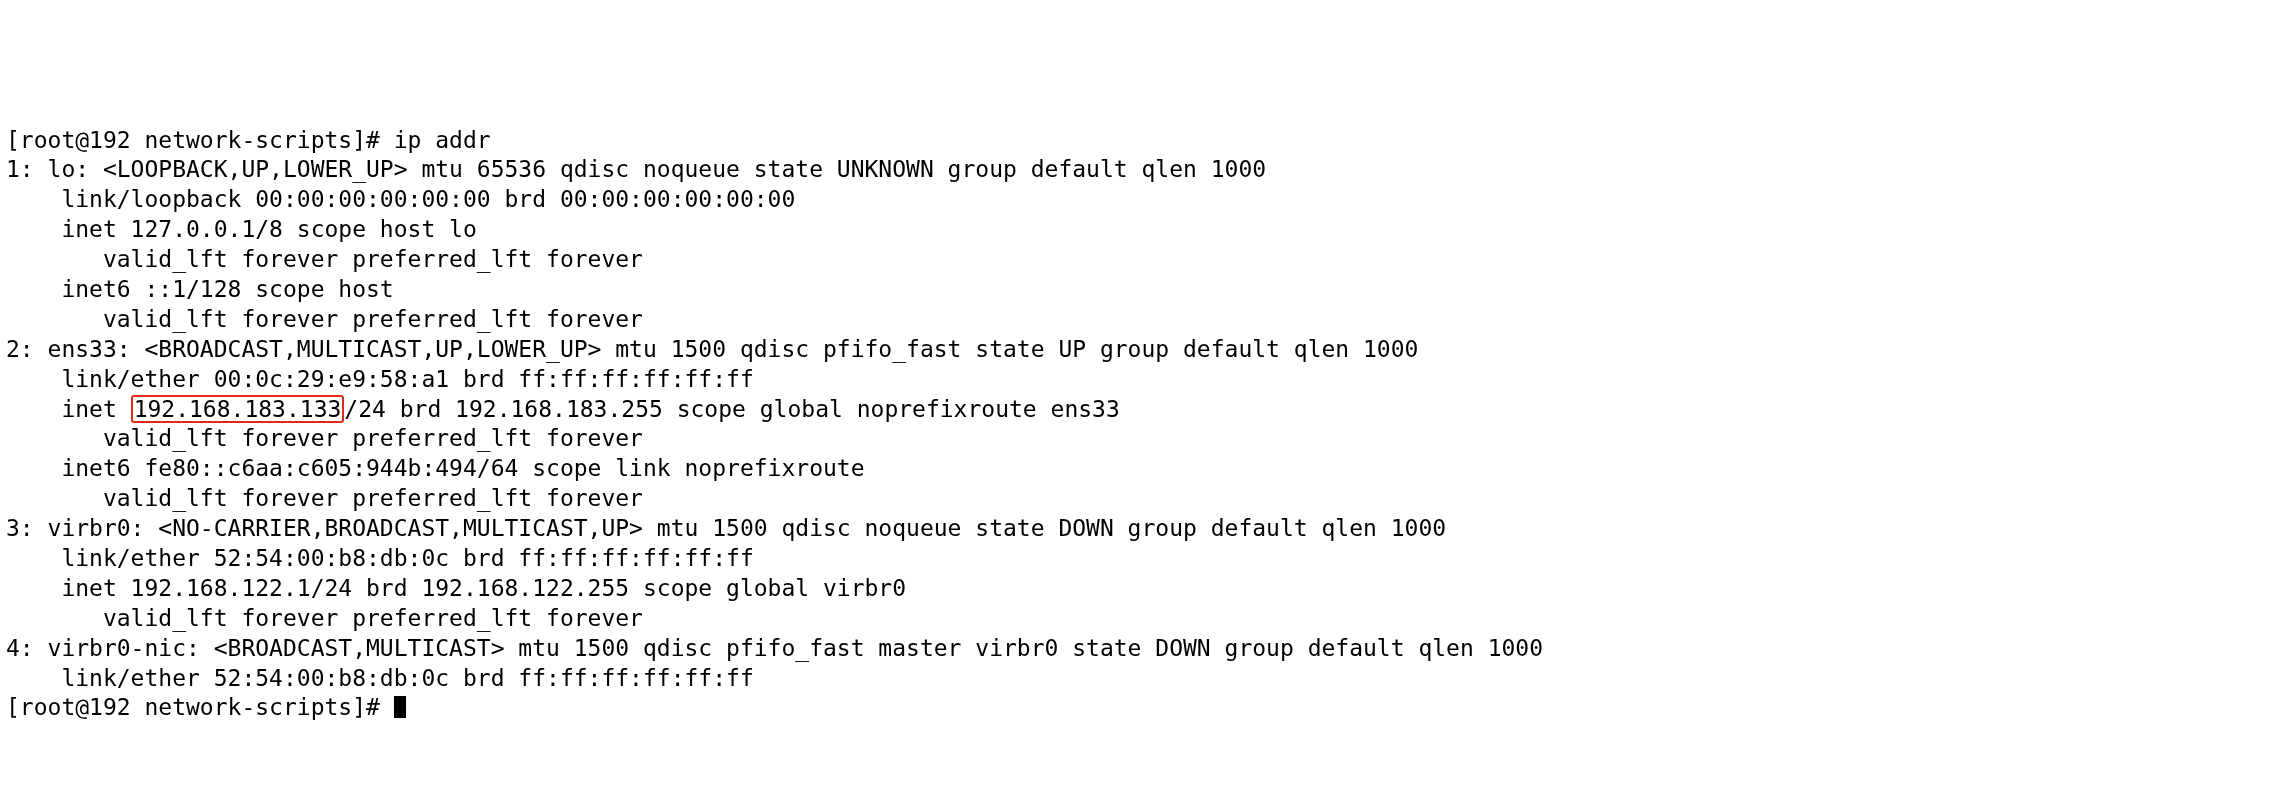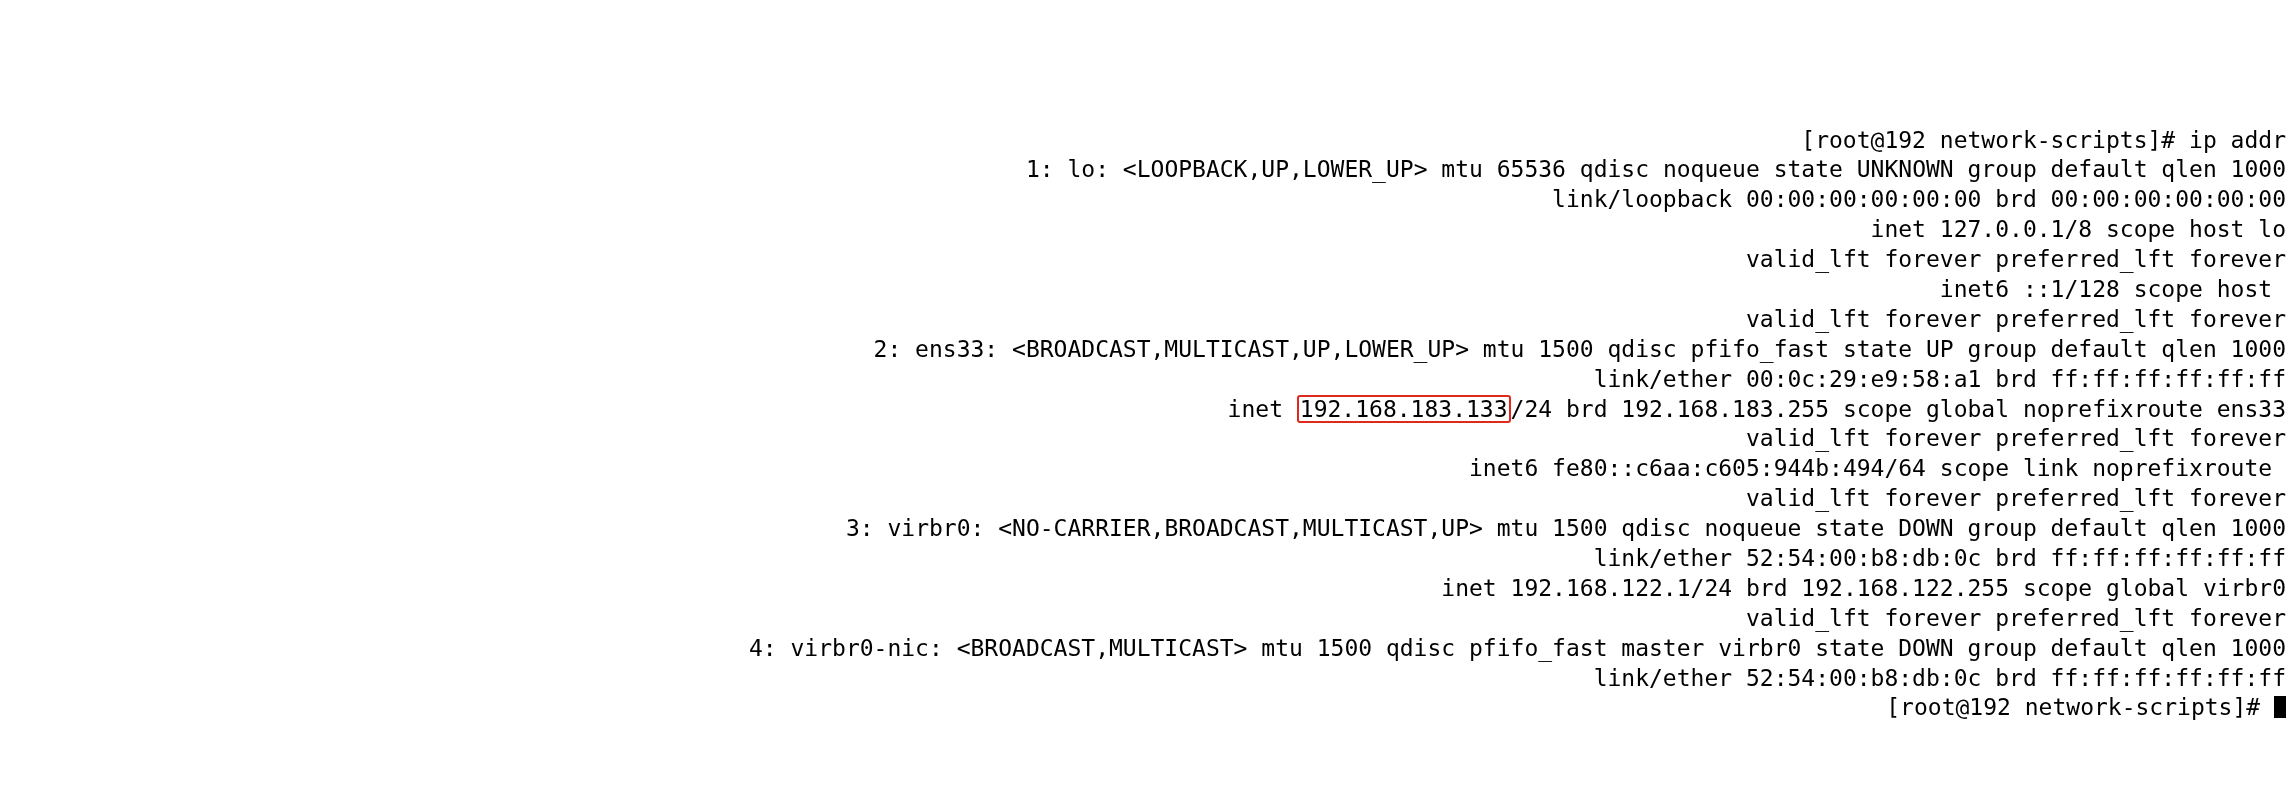--- a/index.html
+++ b/index.html
@@ -7,21 +7,20 @@
       padding: 6px;
       background: #ffffff;
       font-family: "DejaVu Sans Mono", "Liberation Mono", Consolas, monospace;
       font-size: 23px;
       line-height: 1.30;
       color: #000000;
       white-space: pre;
     }
     .term {
       white-space: pre;
-      text-align: right;
     }
     .highlight-box {
       display: inline-block;
       border: 2px solid #de2a1d;
       border-radius: 3px;
       padding: 0 1px;
       margin: -2px 0;
       line-height: 1.05;
     }
     .cursor {

